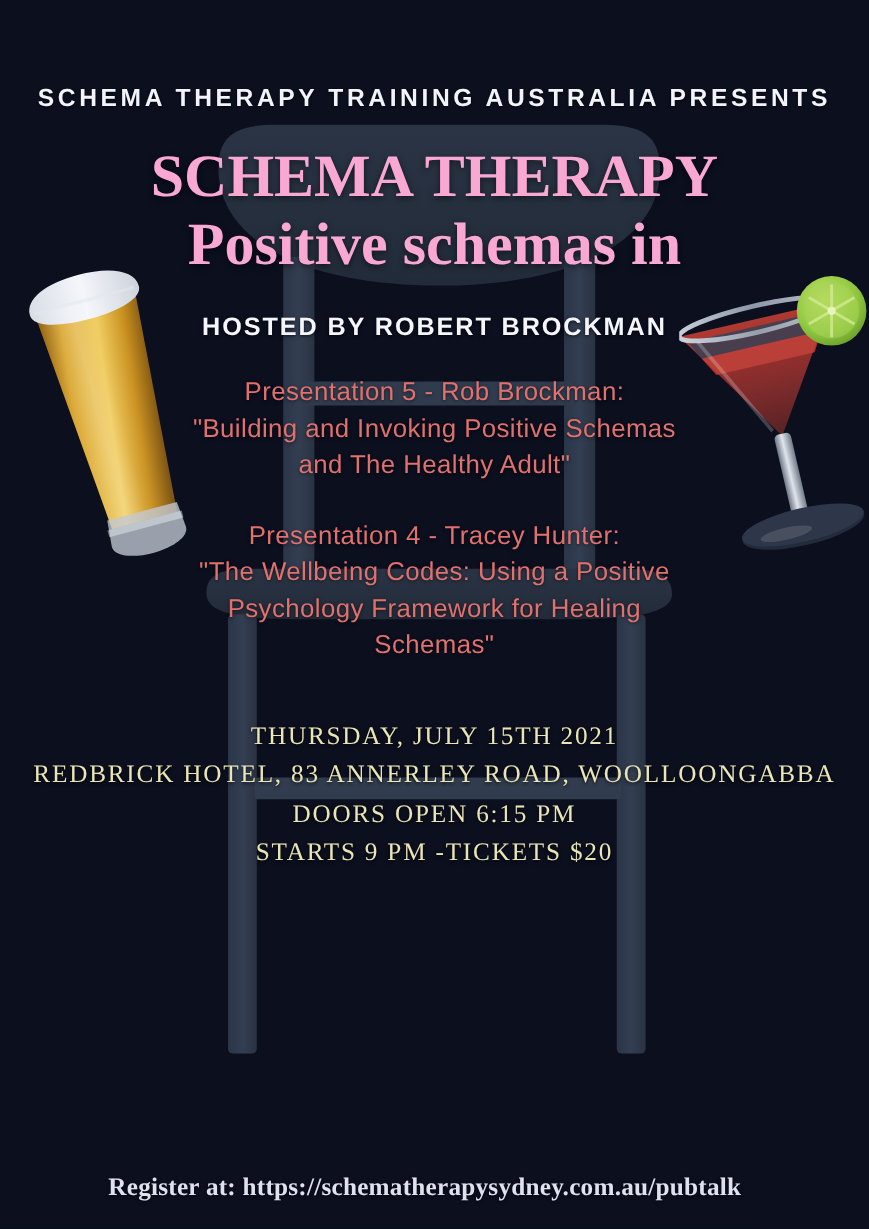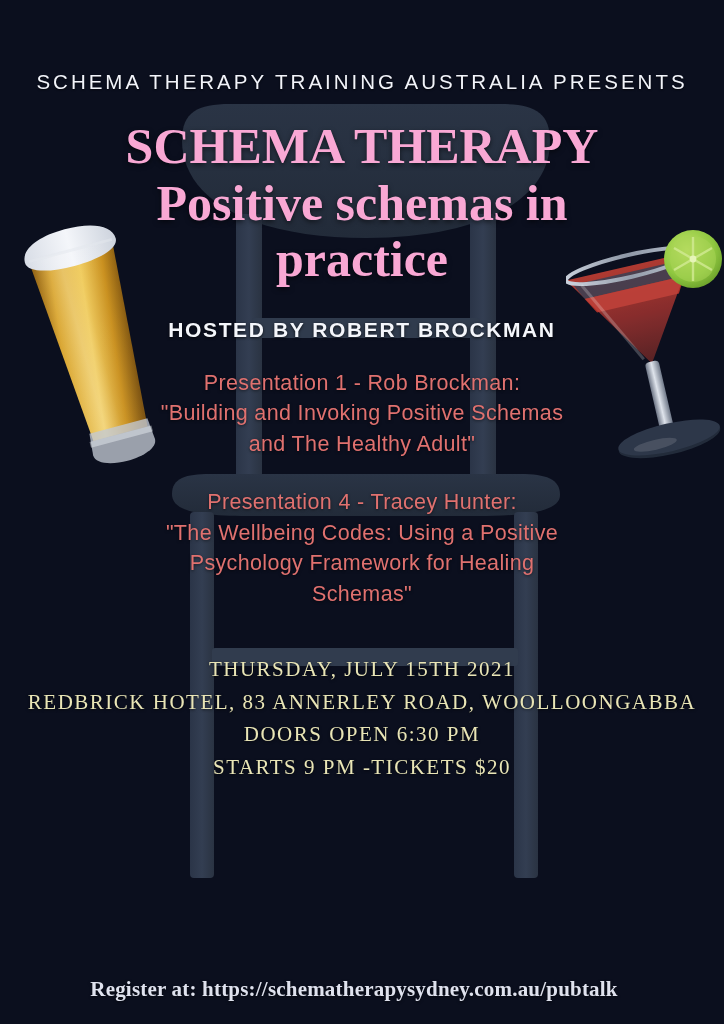--- a/index.html
+++ b/index.html
@@ -28,21 +28,21 @@
   
   #content {
     position:absolute; inset:0; z-index:4;
     display:flex; flex-direction:column; align-items:center;
   }
 
   .presents {
     margin-top:70px;
     color:#f2f4fa;
     font-size:20.5px;
-    font-weight:normal;
+    font-weight:bold;
     letter-spacing:3.0px;
     white-space:nowrap;
     text-shadow:0 1px 2px rgba(0,0,0,.6);
   }
 
   .title {
     margin-top:24px;
     width:640px;
     text-align:center;
     color:#f9a8d4;
@@ -248,43 +248,42 @@
     </g>
   </svg>
 
   <div id="content">
 
     <div class="presents">SCHEMA THERAPY TRAINING AUSTRALIA PRESENTS</div>
 
     <div class="title">
       <span class="l1">SCHEMA THERAPY</span>
       <span class="l3">Positive schemas in</span>
-      <span class="l4">practice</span>
     </div>
 
     <div class="hosted">HOSTED BY ROBERT BROCKMAN</div>
 
     <div class="talks">
       <div class="talk">
-        <span>Presentation 1 - Rob Brockman:</span>
+        <span>Presentation 5 - Rob Brockman:</span>
         <span>"Building and Invoking Positive Schemas</span>
         <span>and The Healthy Adult"</span>
       </div>
       <div class="talk">
         <span>Presentation 4 - Tracey Hunter:</span>
         <span>"The Wellbeing Codes: Using a Positive</span>
         <span>Psychology Framework for Healing</span>
         <span>Schemas"</span>
       </div>
     </div>
 
     <div class="details">
       <div>THURSDAY, JULY 15TH 2021</div>
       <div>REDBRICK HOTEL, 83 ANNERLEY ROAD, WOOLLOONGABBA</div>
-      <div>DOORS OPEN 6:30 PM</div>
+      <div>DOORS OPEN 6:15 PM</div>
       <div>STARTS 9 PM -TICKETS $20</div>
     </div>
 
   </div>
 
   <div class="register">Register at: https://schematherapysydney.com.au/pubtalk</div>
 
 </div>
 
 </body></html>

